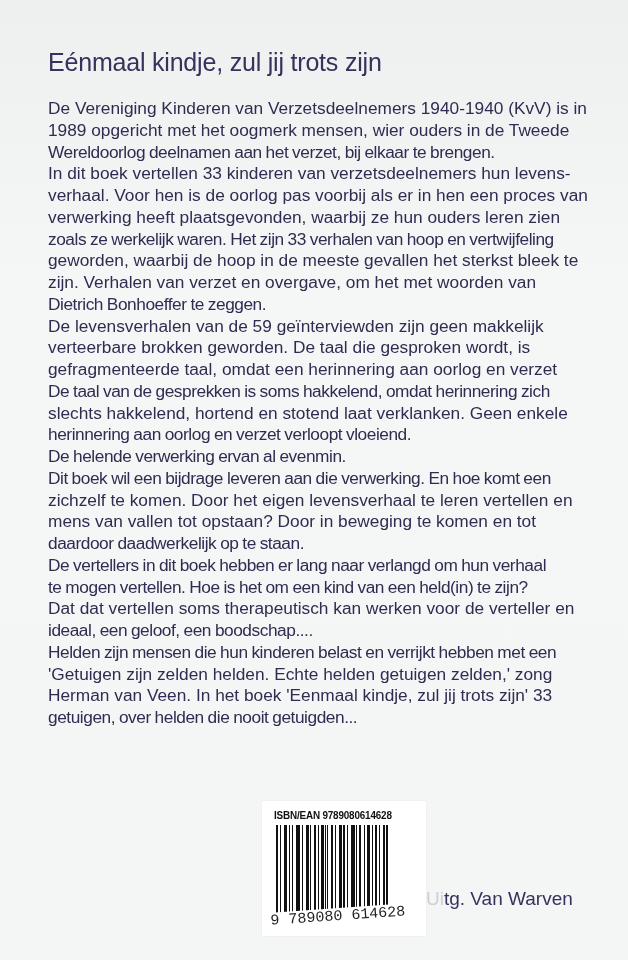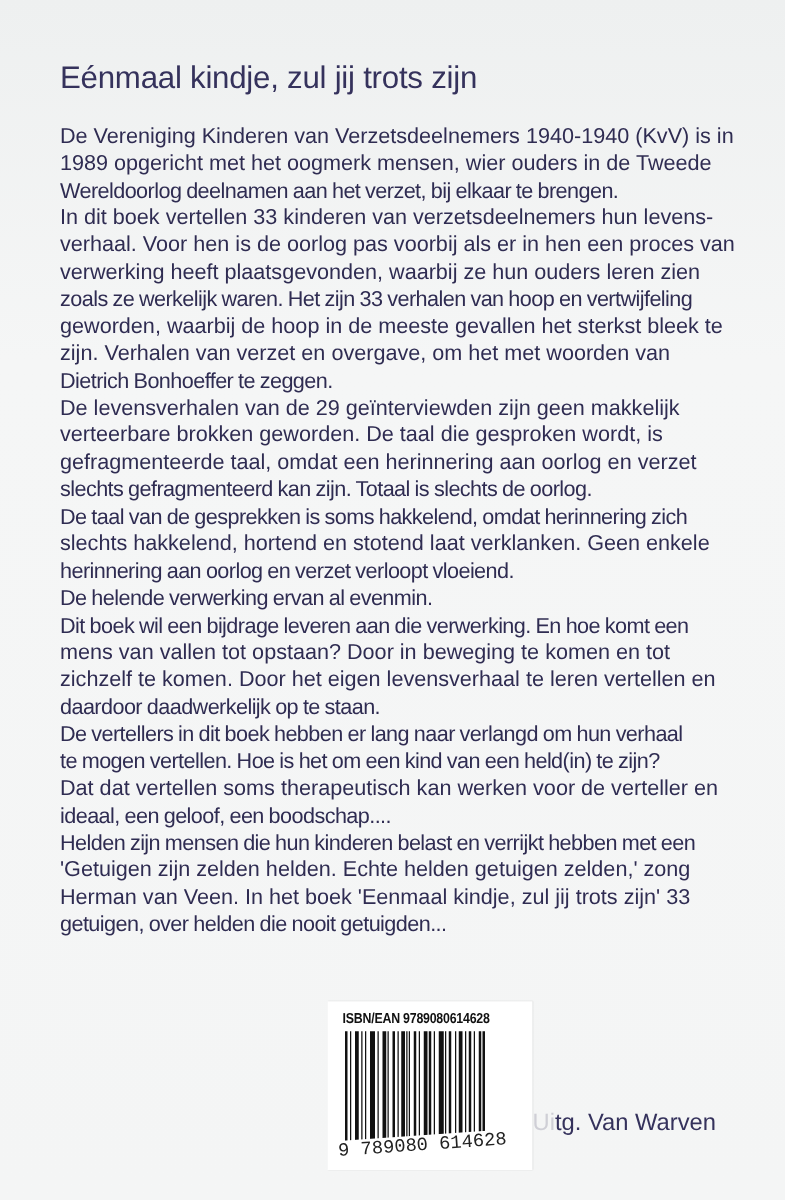--- a/index.html
+++ b/index.html
@@ -65,31 +65,30 @@
     <p>De Vereniging Kinderen van Verzetsdeelnemers 1940-1940 (KvV) is in</p>
     <p>1989 opgericht met het oogmerk mensen, wier ouders in de Tweede</p>
     <p class="tight">Wereldoorlog deelnamen aan het verzet, bij elkaar te brengen.</p>
     <p>In dit boek vertellen 33 kinderen van verzetsdeelnemers hun levens-</p>
     <p>verhaal. Voor hen is de oorlog pas voorbij als er in hen een proces van</p>
     <p>verwerking heeft plaatsgevonden, waarbij ze hun ouders leren zien</p>
     <p class="tight">zoals ze werkelijk waren. Het zijn 33 verhalen van hoop en vertwijfeling</p>
     <p>geworden, waarbij de hoop in de meeste gevallen het sterkst bleek te</p>
     <p>zijn. Verhalen van verzet en overgave, om het met woorden van</p>
     <p class="tight">Dietrich Bonhoeffer te zeggen.</p>
-    <p>De levensverhalen van de 29 geïnterviewden zijn geen makkelijk</p>
+    <p>De levensverhalen van de 59 geïnterviewden zijn geen makkelijk</p>
     <p>verteerbare brokken geworden. De taal die gesproken wordt, is</p>
     <p>gefragmenteerde taal, omdat een herinnering aan oorlog en verzet</p>
-    <p class="tight">slechts gefragmenteerd kan zijn. Totaal is slechts de oorlog.</p>
     <p class="tight">De taal van de gesprekken is soms hakkelend, omdat herinnering zich</p>
     <p>slechts hakkelend, hortend en stotend laat verklanken. Geen enkele</p>
     <p class="tight">herinnering aan oorlog en verzet verloopt vloeiend.</p>
     <p class="tight">De helende verwerking ervan al evenmin.</p>
     <p class="tight">Dit boek wil een bijdrage leveren aan die verwerking.  En hoe komt een</p>
+    <p>zichzelf te komen. Door het eigen levensverhaal te leren vertellen en</p>
     <p>mens van vallen tot opstaan? Door in beweging te komen en tot</p>
-    <p>zichzelf te komen. Door het eigen levensverhaal te leren vertellen en</p>
     <p class="tight">daardoor daadwerkelijk op te staan.</p>
     <p class="tight">De vertellers in dit boek hebben er lang naar verlangd om hun verhaal</p>
     <p class="tight">te mogen vertellen. Hoe is het om een kind van een held(in) te zijn?</p>
     <p>Dat dat vertellen soms therapeutisch kan werken voor de verteller en</p>
     <p class="tight">ideaal, een geloof,  een boodschap....</p>
     <p class="tight">Helden zijn mensen die hun kinderen belast en verrijkt hebben met een</p>
     <p>'Getuigen zijn zelden helden. Echte helden getuigen zelden,' zong</p>
     <p>Herman van Veen. In het boek  'Eenmaal kindje, zul jij trots zijn' 33</p>
     <p class="tight">getuigen, over helden die nooit getuigden...</p>
   </div>

